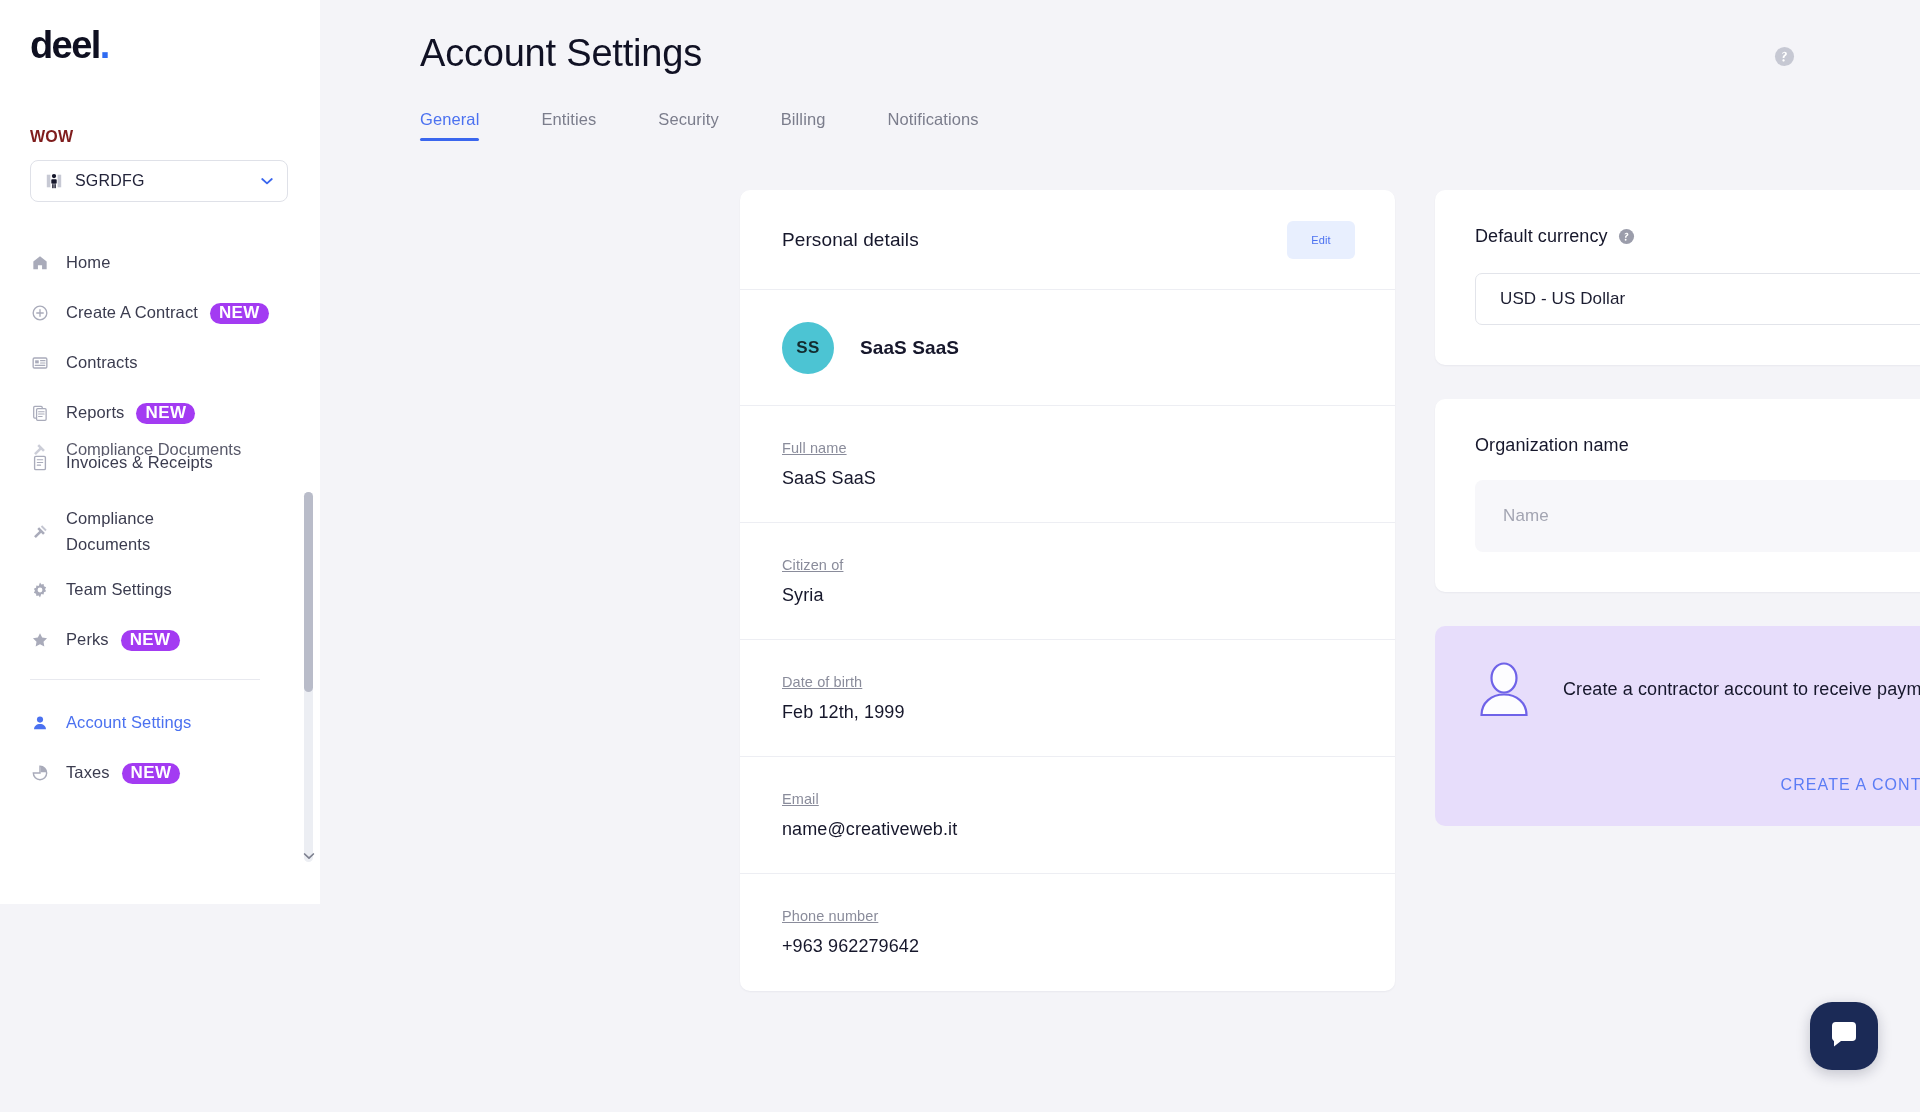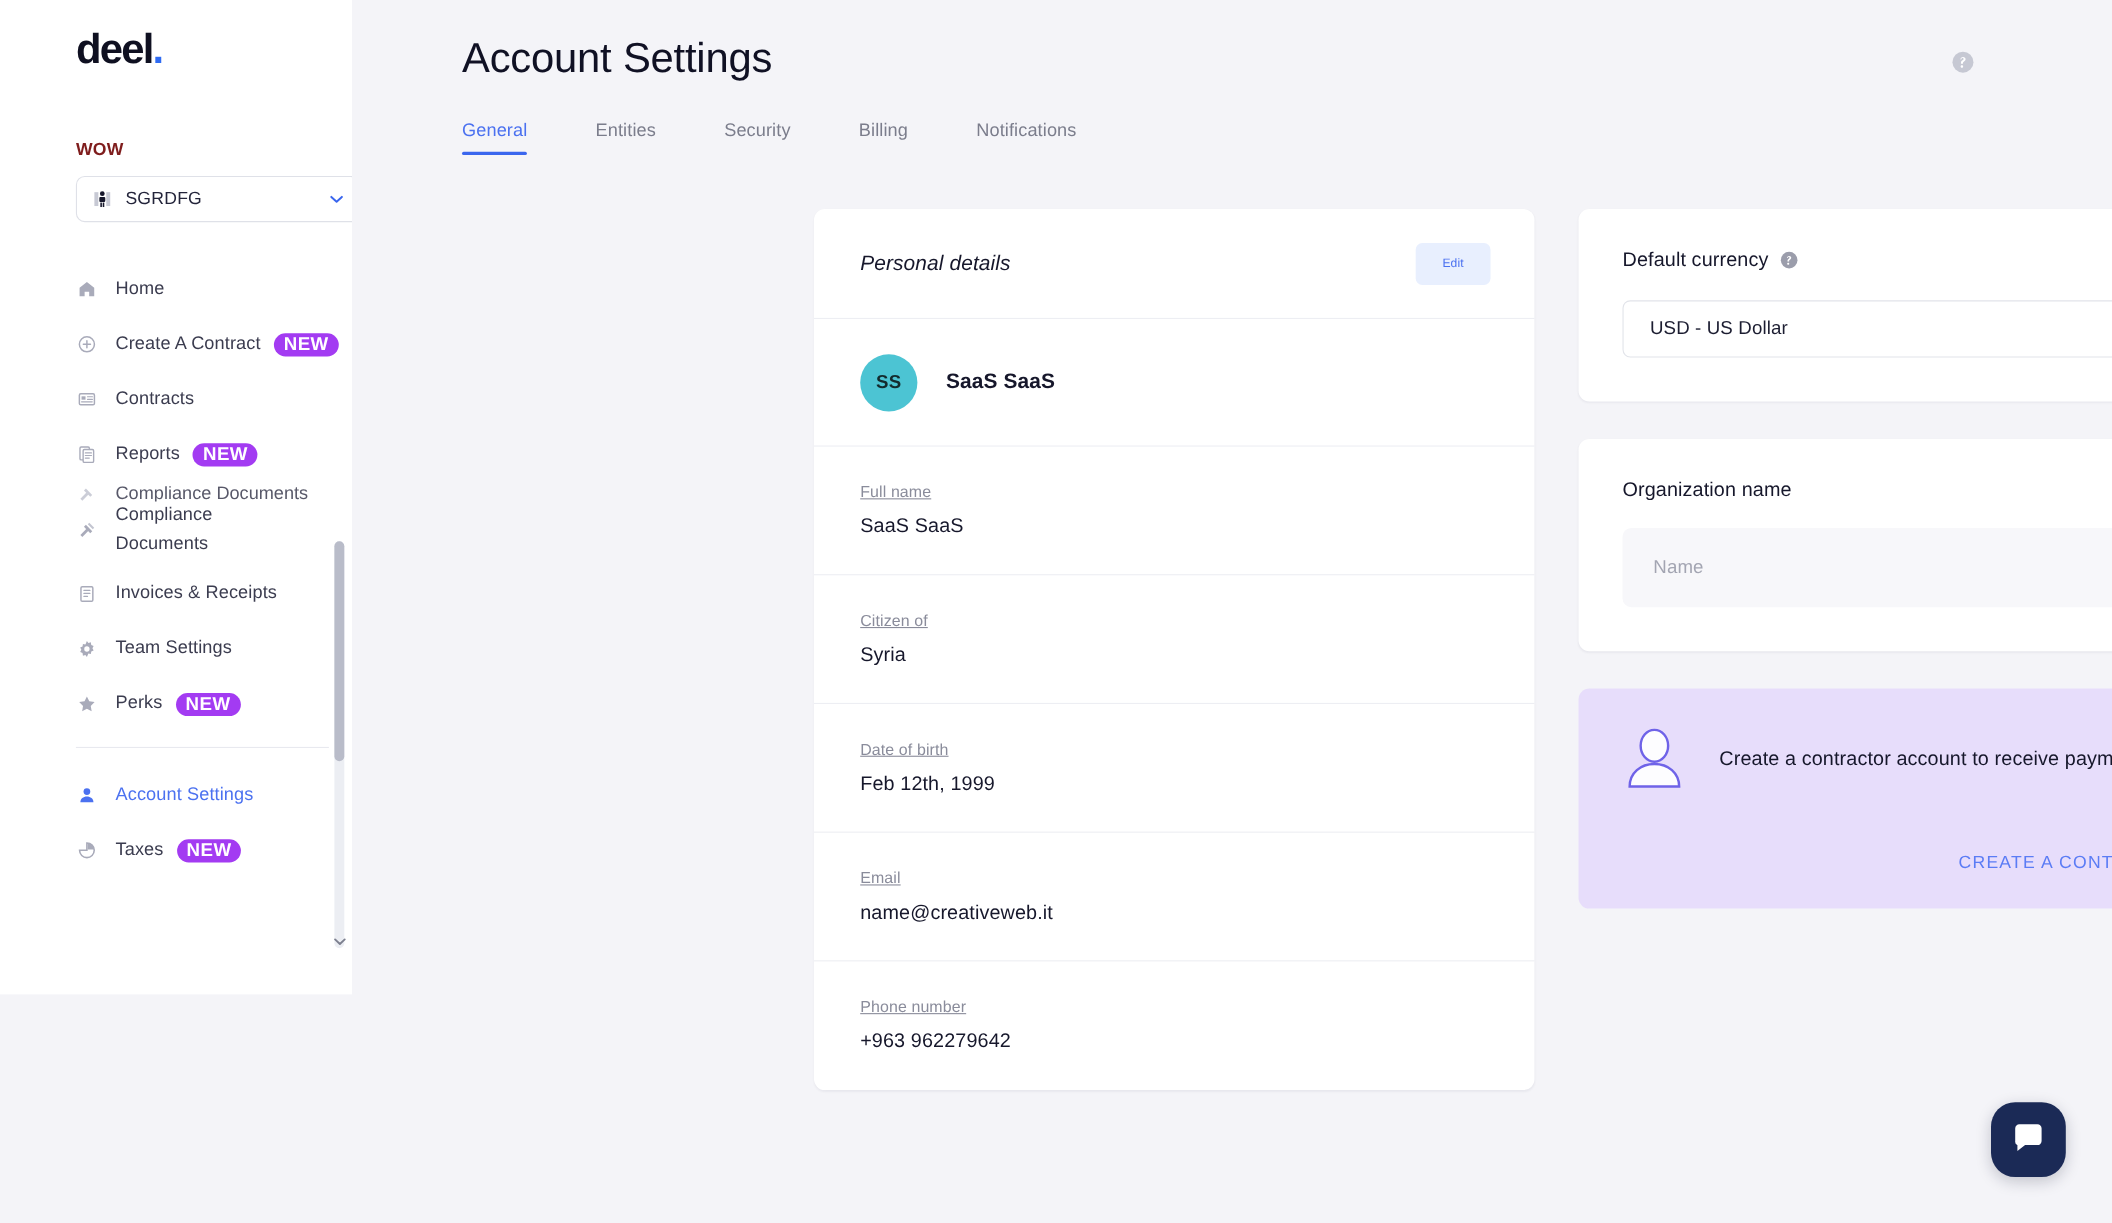--- a/index.html
+++ b/index.html
@@ -21,21 +21,20 @@
   }
 
   
   .sidebar {
     position: relative;
     width: 320px;
     height: 904px;
     background: #ffffff;
     flex: 0 0 320px;
     overflow: hidden;
-    padding-left: 39px;
   }
 
   .logo-wrap {
     padding: 26px 0 0 30px;
   }
   .logo {
     font-size: 38px;
     font-weight: 700;
     letter-spacing: -1.6px;
     color: #0f1021;
@@ -253,21 +252,20 @@
     display: flex;
     align-items: center;
     justify-content: space-between;
     padding: 0 40px 0 42px;
     border-bottom: 1px solid #edeef3;
   }
   .pd-title {
     font-size: 19px;
     color: #16172b;
     letter-spacing: .1px;
-    font-style: italic;
   }
   .edit-btn {
     width: 68px; height: 38px;
     background: #e8effe;
     color: #4b71f0;
     border: none;
     border-radius: 6px;
     font-size: 11px;
     font-family: inherit;
     cursor: pointer;
@@ -509,40 +507,40 @@
       <div class="nav-ghost">
         <span class="ico">
           <svg viewBox="0 0 20 20" width="18" height="18">
               <path d="M3.4 14.8 9.6 8.6l2 2-6.2 6.2z" fill="#c3c5d1"></path>
               <path d="M9 4.6 15.4 11l-2 2L7 6.6z" fill="#c3c5d1"></path>
             </svg>
         </span>
         <span class="lbl">Compliance Documents</span>
       </div>
 
+      <div class="nav-item">
+        <span class="ico">
+          <svg viewBox="0 0 20 20" width="18" height="18">
+              <rect x="4" y="2.6" width="12" height="14.8" rx="1.3" fill="none" stroke="#a9abba" stroke-width="1.5"></rect>
+              <path d="M7 6.4h6M7 9.4h6M7 12.4h3.6" stroke="#a9abba" stroke-width="1.3" stroke-linecap="round"></path>
+            </svg>
+        </span>
+        <span class="lbl">Invoices &amp; Receipts</span>
+      </div>
+
       <div class="nav-item" style="margin-top:26px;">
         <span class="ico">
           <svg viewBox="0 0 20 20" width="18" height="18">
               <path d="M3.4 14.8 9.6 8.6l2 2-6.2 6.2z" fill="#a9abba"></path>
               <path d="M9 4.6 15.4 11l-2 2L7 6.6z" fill="#a9abba"></path>
               <path d="M12.4 2.6 17.4 7.6l-1.5 1.5-5-5z" fill="#c3c5d1"></path>
             </svg>
         </span>
         <span class="lbl">Compliance
 Documents</span>
-      </div>
-
-      <div class="nav-item">
-        <span class="ico">
-          <svg viewBox="0 0 20 20" width="18" height="18">
-              <rect x="4" y="2.6" width="12" height="14.8" rx="1.3" fill="none" stroke="#a9abba" stroke-width="1.5"></rect>
-              <path d="M7 6.4h6M7 9.4h6M7 12.4h3.6" stroke="#a9abba" stroke-width="1.3" stroke-linecap="round"></path>
-            </svg>
-        </span>
-        <span class="lbl">Invoices &amp; Receipts</span>
       </div>
 
       <div class="nav-item">
         <span class="ico">
           <svg viewBox="0 0 20 20" width="18" height="18">
               <path d="M10 1.8l1.5 2.1 2.5-.6.4 2.6 2.4 1-1.2 2.3 1.2 2.3-2.4 1-.4 2.6-2.5-.6L10 18.2 8.5 16.1l-2.5.6-.4-2.6-2.4-1L4.4 10.8 3.2 8.5l2.4-1 .4-2.6 2.5.6z" fill="#a9abba"></path>
               <circle cx="10" cy="10" r="2.7" fill="#fff"></circle>
             </svg>
         </span>
         <span class="lbl">Team Settings</span>

